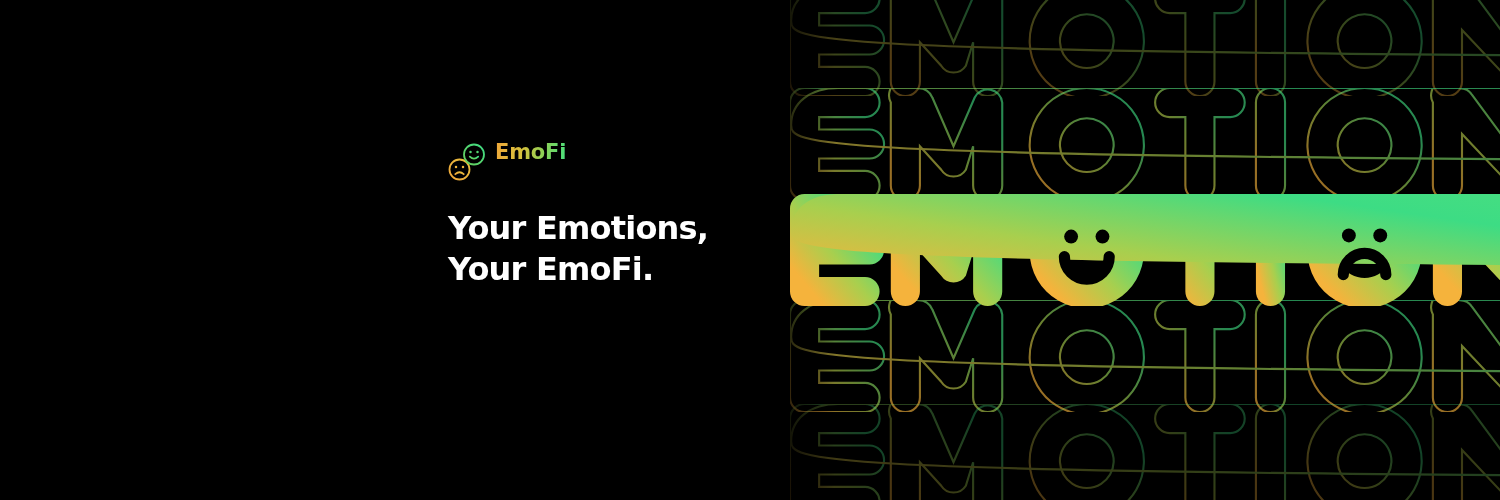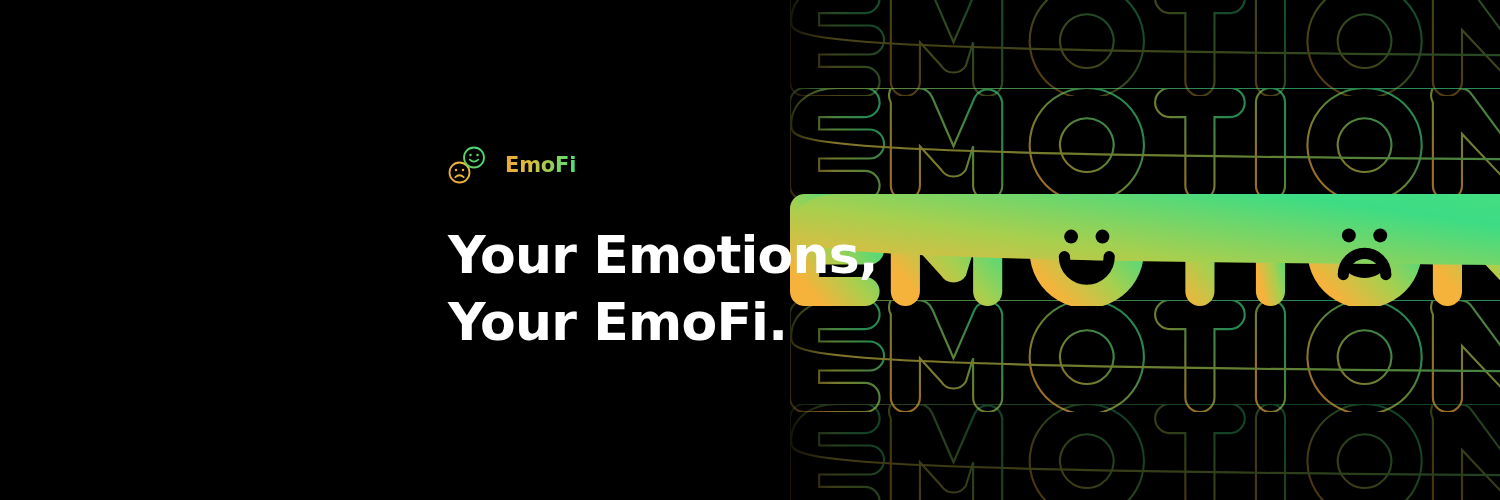--- a/index.html
+++ b/index.html
@@ -37,44 +37,44 @@
 
   
   #left-content{
     position:absolute;
     left:448px; top:142px;
     width:340px;
   }
 
   #brand-row{
     display:flex;
-    align-items:center;
-    gap:19px;
+    align-items:flex-start;
+    gap:9px;
     height:46px;
   }
   #brand-mark{ display:block; width:38px; height:40px; flex:0 0 auto; }
   #brand-name{
     font-family:"DejaVu Sans", sans-serif;
     font-size:21px;
     font-weight:700;
     letter-spacing:-0.2px;
     line-height:1;
     background:linear-gradient(100deg,#f0a73a 0%,#d7c13c 38%,#8fd055 66%,#46e07e 100%);
     -webkit-background-clip:text;
     background-clip:text;
     color:transparent;
     -webkit-text-fill-color:transparent;
     white-space:nowrap;
   }
 
   #headline{
-    margin-top:34px;
+    margin-top:20px;
     color:#ffffff;
     font-family:"DejaVu Sans", sans-serif;
-    font-size:52px;
+    font-size:32px;
     font-weight:700;
     line-height:1.28;
     letter-spacing:-0.8px;
   }
   #headline .hl-line{ display:block; white-space:nowrap; }
 
   
   #hero-word{
     position:absolute;
     left:790px; top:194px;

